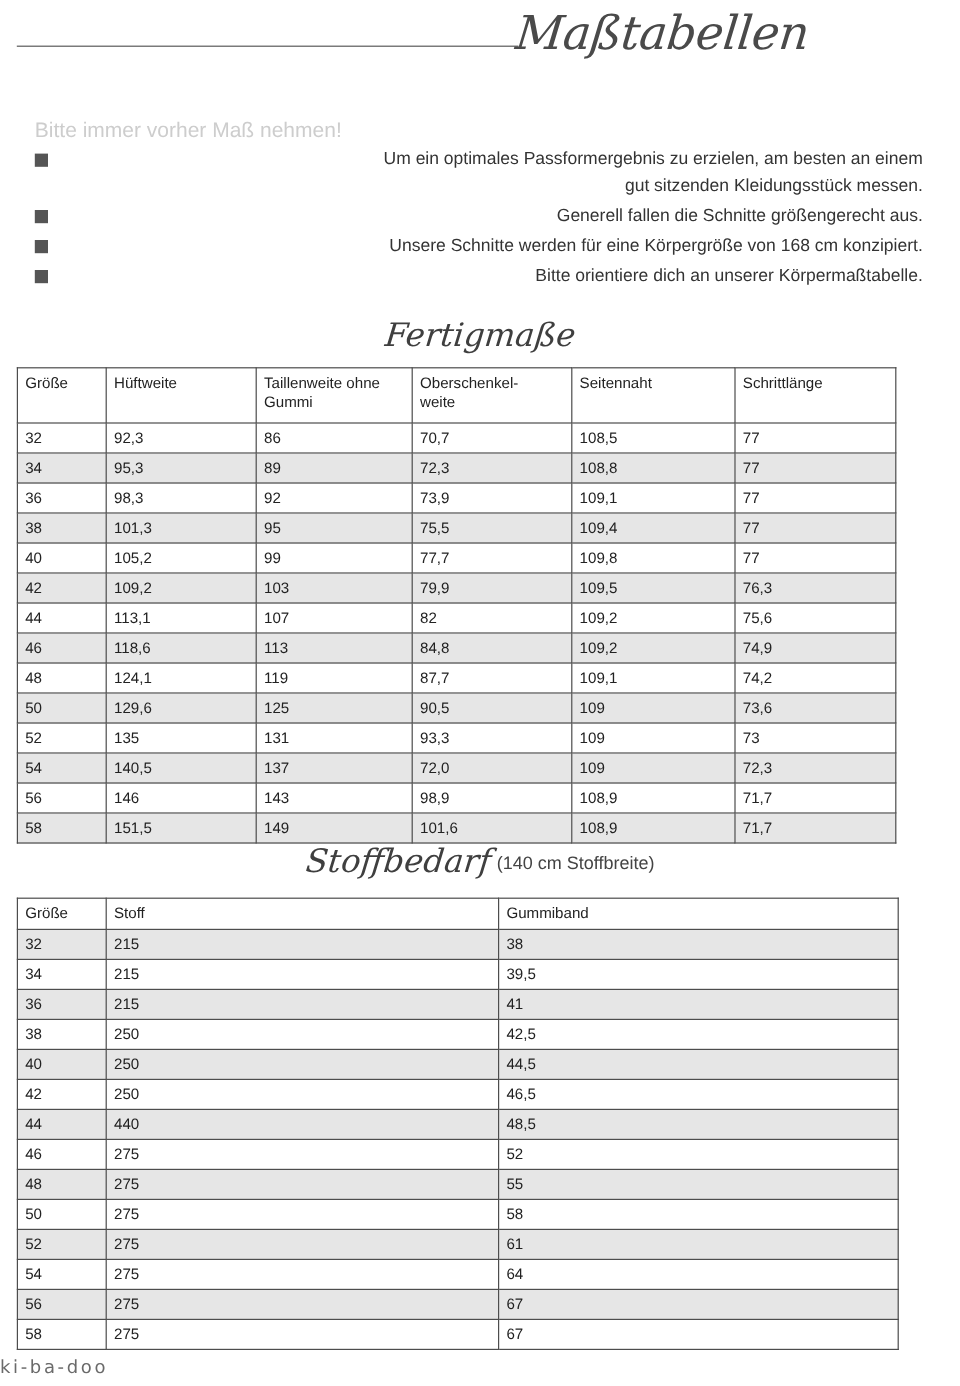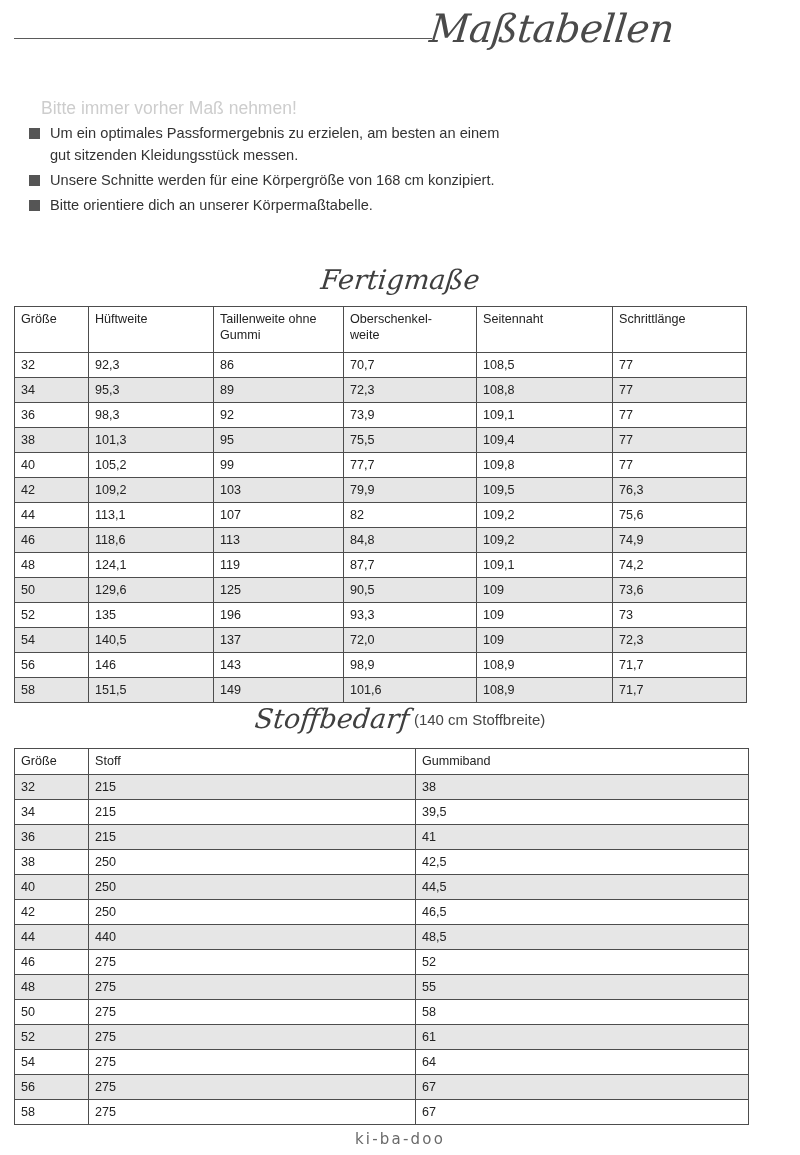--- a/index.html
+++ b/index.html
@@ -53,35 +53,36 @@
   .intro {
     position: absolute;
     left: 29px;
     top: 97px;
     width: 740px;
   }
   .intro-heading {
     font-size: 17.5px;
     color: #cdcdcd;
     line-height: 22px;
-    margin: 0 0 4px 12px;
+    margin: 0 0 4px 0;
     font-weight: 400;
   }
   .bullet-list {
     list-style: none;
     margin: 0;
     padding: 0;
   }
   .bullet-item {
     position: relative;
     padding-left: 21px;
     font-size: 14.6px;
     line-height: 21.5px;
     color: #333333;
     margin-bottom: 3.5px;
+    text-align: right;
   }
   .bullet-marker {
     position: absolute;
     left: 0;
     top: 5px;
     width: 11px;
     height: 11px;
     background: #555555;
     display: block;
   }
@@ -163,21 +164,21 @@
   #table-stoffbedarf th { height: 26px; }
 
   .th-multiline { white-space: pre-line; }
 
   
   .footer {
     position: absolute;
     left: 0;
     top: 1130px;
     width: 800px;
-    text-align: center;
+    text-align: left;
   }
   .brand {
     font-family: "DejaVu Sans", sans-serif;
     font-size: 15px;
     letter-spacing: 2.2px;
     color: #6a6a6a;
     font-weight: 400;
   }
 </style>
 </head>
@@ -188,20 +189,24 @@
   <div class="header-title">Maßtabellen</div>
 </div>
 
 <div class="intro">
   <p class="intro-heading">Bitte immer vorher Maß nehmen!</p>
   <ul class="bullet-list">
     <li class="bullet-item">
       <span class="bullet-marker"></span>
       <span class="bullet-text">Um ein optimales Passformergebnis zu erzielen, am besten an einem
  gut sitzenden Kleidungsstück messen.</span>
+    </li>
+    <li class="bullet-item">
+      <span class="bullet-marker"></span>
+      <span class="bullet-text">Generell fallen die Schnitte größengerecht aus.</span>
     </li>
     <li class="bullet-item">
       <span class="bullet-marker"></span>
       <span class="bullet-text">Unsere Schnitte werden für eine Körpergröße von 168 cm konzipiert.</span>
     </li>
     <li class="bullet-item">
       <span class="bullet-marker"></span>
       <span class="bullet-text">Bitte orientiere dich an unserer Körpermaßtabelle.</span>
     </li>
   </ul>
@@ -301,21 +306,21 @@
         <td>50</td>
         <td>129,6</td>
         <td>125</td>
         <td>90,5</td>
         <td>109</td>
         <td>73,6</td>
       </tr>
     <tr class="plain">
         <td>52</td>
         <td>135</td>
-        <td>196</td>
+        <td>131</td>
         <td>93,3</td>
         <td>109</td>
         <td>73</td>
       </tr>
     <tr class="shaded">
         <td>54</td>
         <td>140,5</td>
         <td>137</td>
         <td>72,0</td>
         <td>109</td>

